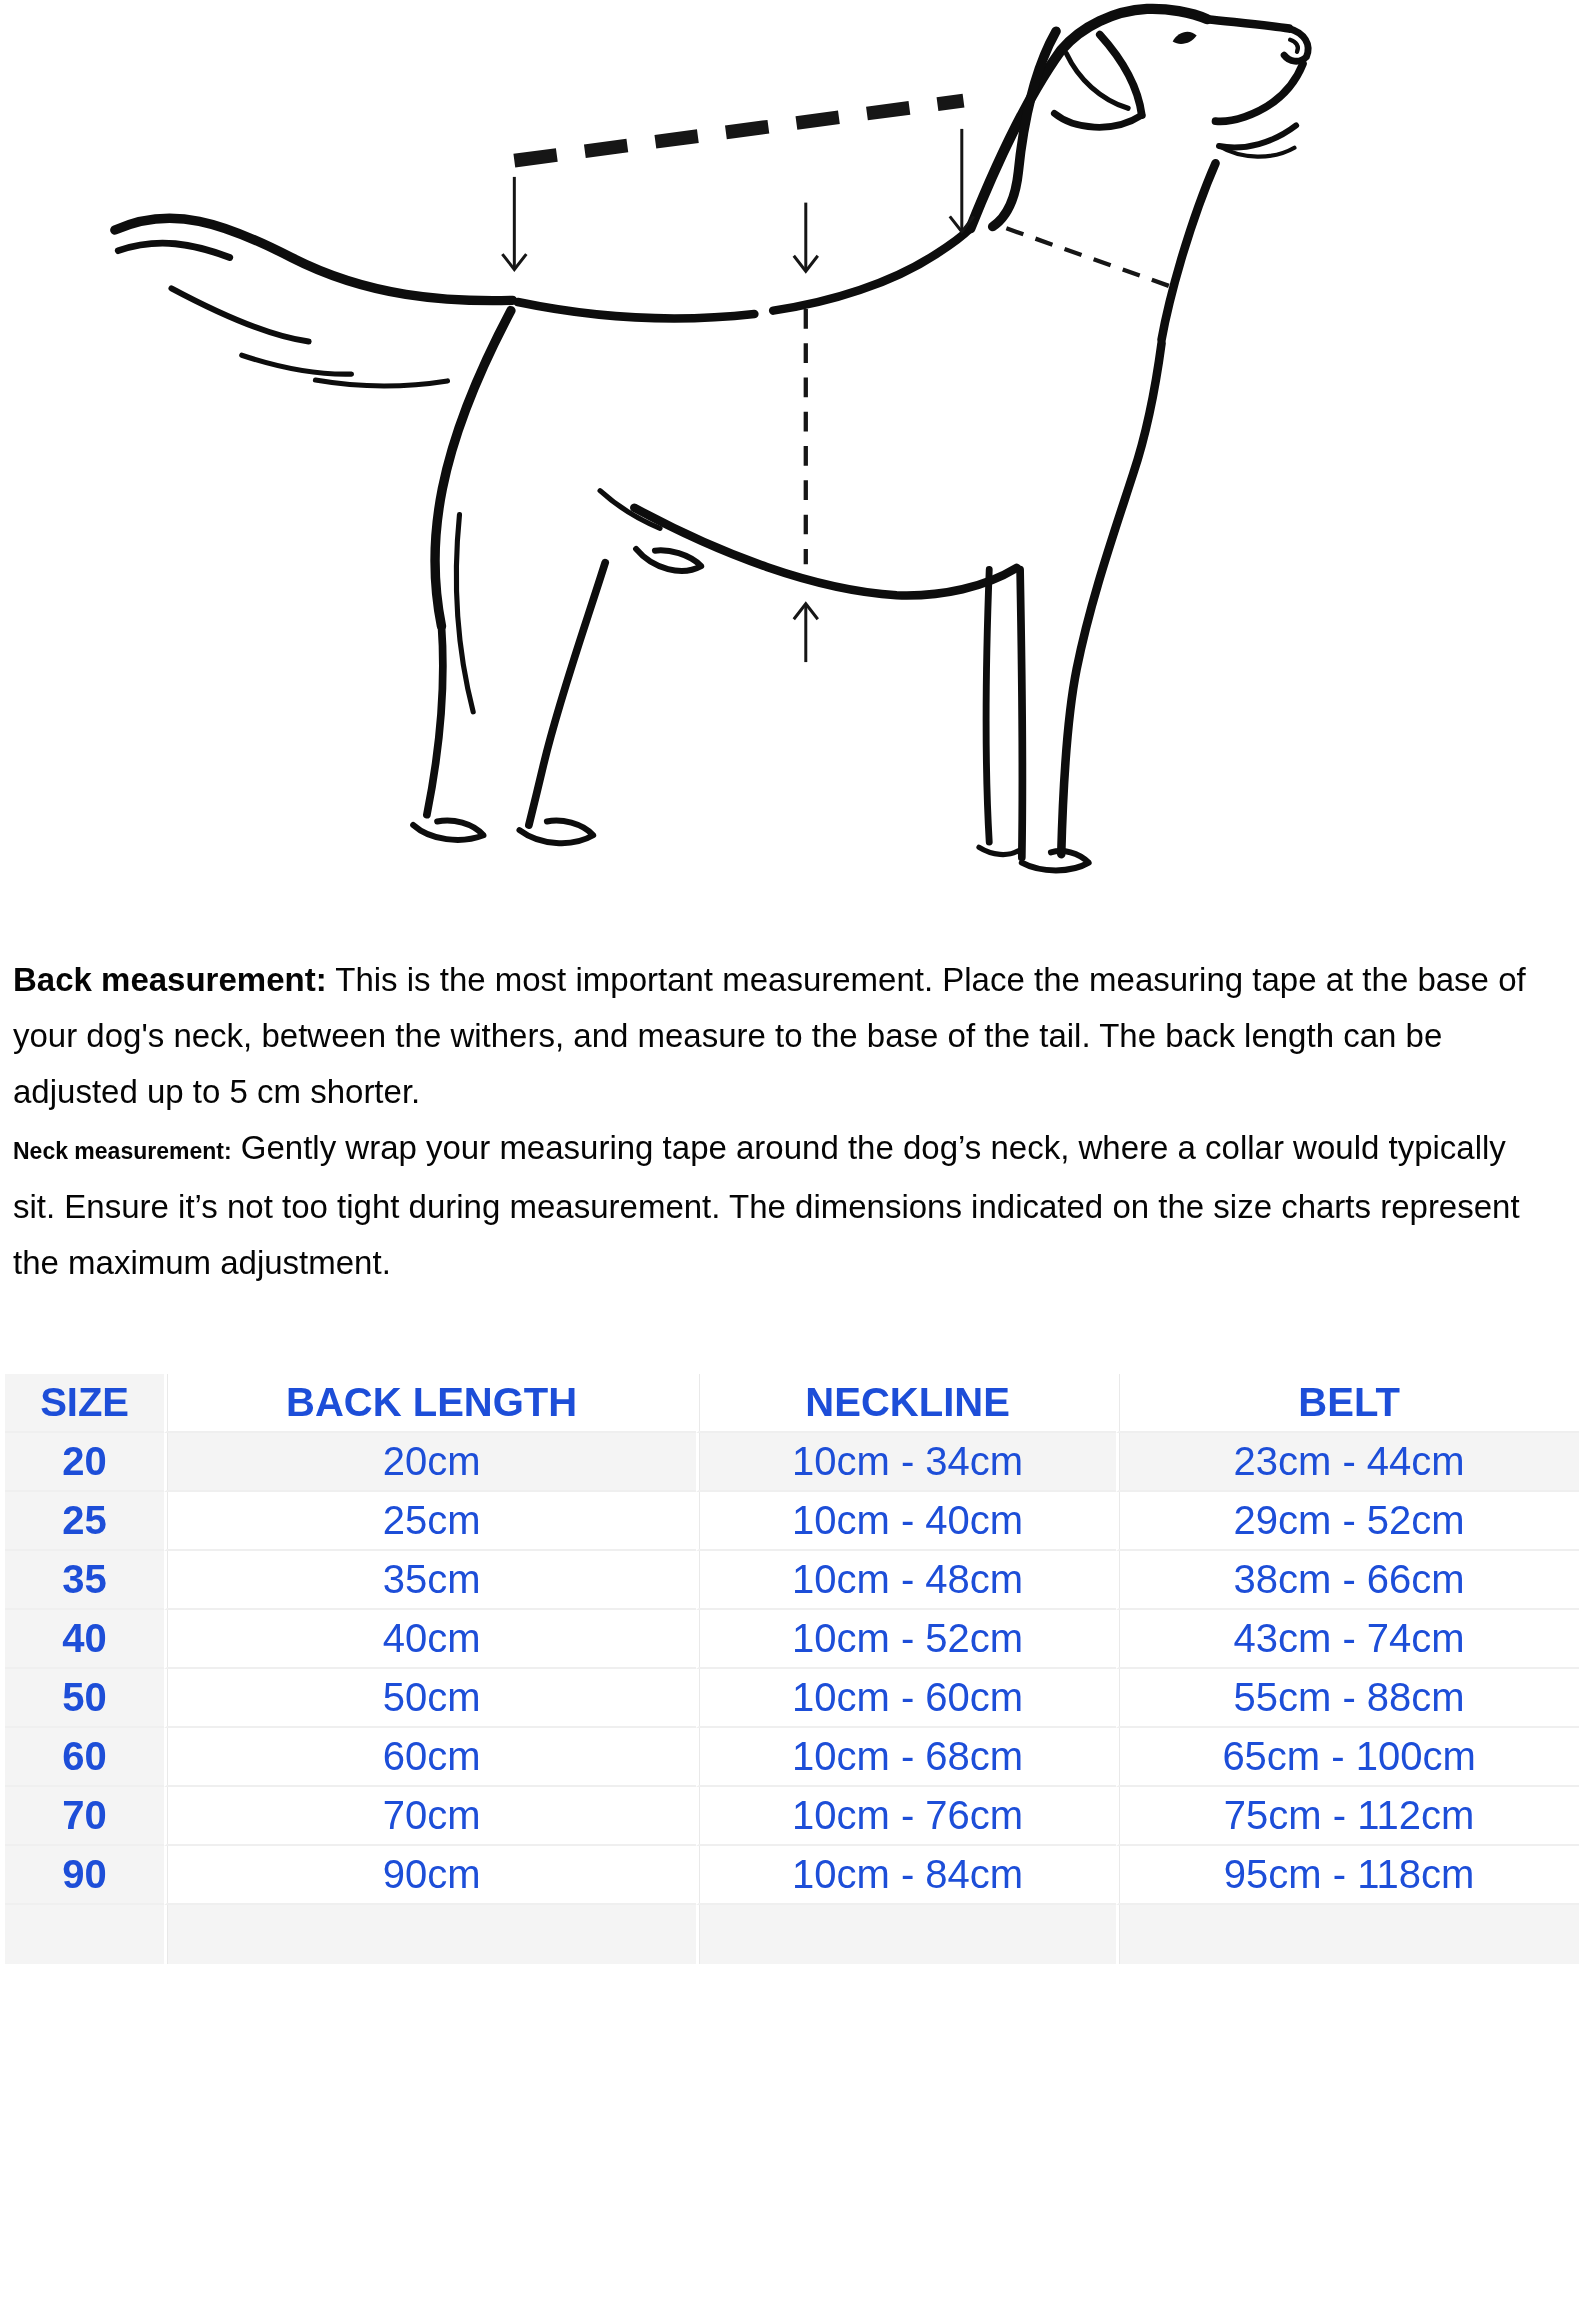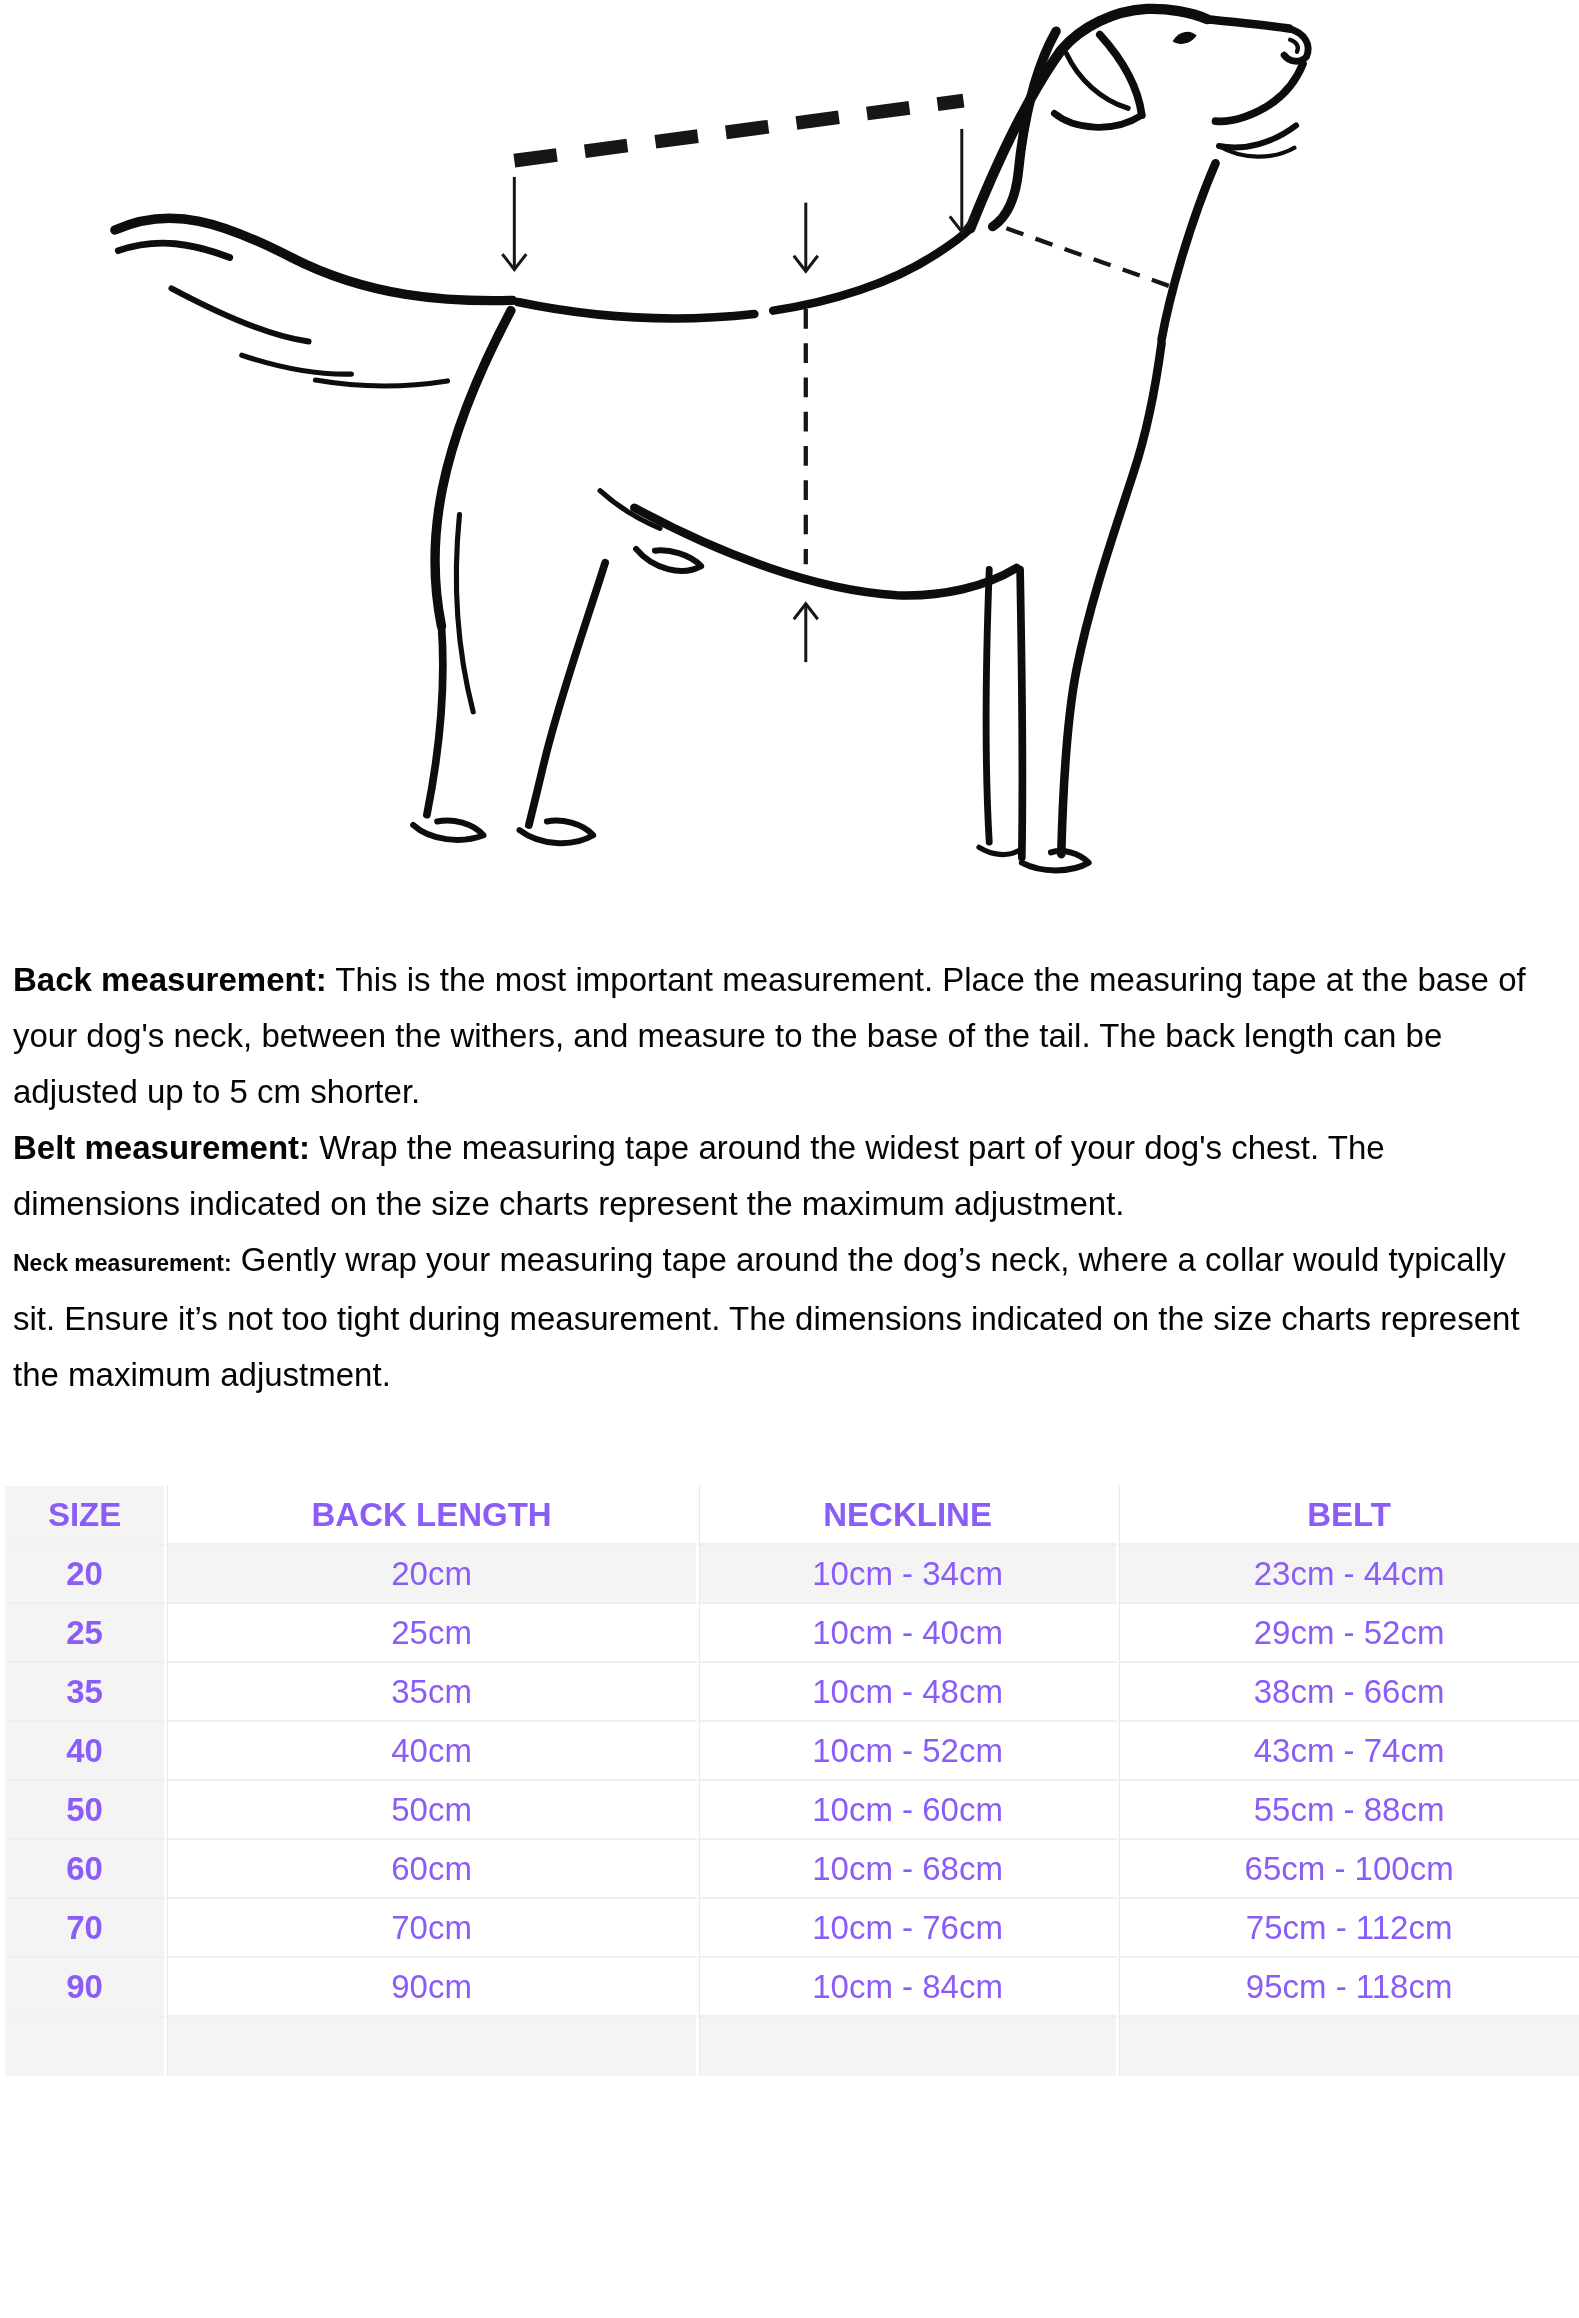--- a/index.html
+++ b/index.html
@@ -47,24 +47,24 @@
   .size-chart col.c-size { width: 159px; }
   .size-chart col.c-back { width: 532px; }
   .size-chart col.c-neck { width: 420px; }
   .size-chart col.c-belt { width: 463px; }
 
   .size-chart th, .size-chart td {
     height: 57px;
     padding: 0;
     text-align: center;
     vertical-align: middle;
-    font-size: 33px;
+    font-size: 40px;
     border-bottom: 2.6px solid #efefef;
     background: #ffffff;
-    color: #8b5cf6;
+    color: #1d4ed8;
   }
   .size-chart th { font-weight: bold; }
   .size-chart th + th, .size-chart td + td {
     border-left: 3.4px solid #ffffff;
     box-shadow: inset 0.9px 0 0 #e7e7e7;
   }
   .size-chart thead th:first-child { background: #f4f4f4; }
   .size-chart td:first-child { background: #f4f4f4; font-weight: bold; }
   #chart-body tr:first-child td { background: #f4f4f4; }
   tr.partial-row td { background: #f4f4f4; height: 59px; border-bottom: none; }
@@ -139,21 +139,20 @@
         <g>
           <path class="anno" stroke-width="3.5" d="M940,706 L940,772"></path>
           <path class="anno" stroke-width="3.5" d="M926,722 L940,704 L954,722"></path>
         </g>
       </g>
     </svg>
   </div>
 
   <section class="instructions">
     <p><strong>Back measurement:</strong><span> This is the most important measurement. Place the measuring tape at the base of your dog's neck, between the withers, and measure to the base of the tail. The back length can be adjusted up to 5 cm shorter.</span></p>
-    <p><strong>Belt measurement:</strong><span> Wrap the measuring tape around the widest part of your dog's chest. The dimensions indicated on the size charts represent the maximum adjustment.</span></p>
     <p><strong class="lead-small">Neck measurement:</strong><span> Gently wrap your measuring tape around the dog’s neck, where a collar would typically sit. Ensure it’s not too tight during measurement. The dimensions indicated on the size charts represent the maximum adjustment.</span></p>
   </section>
 
   <table class="size-chart">
     <colgroup>
       <col class="c-size">
         <col class="c-back">
         <col class="c-neck">
         <col class="c-belt">
     </colgroup>

